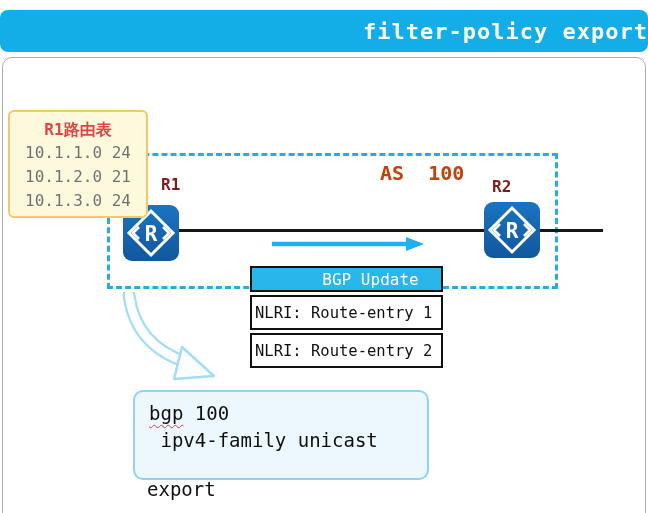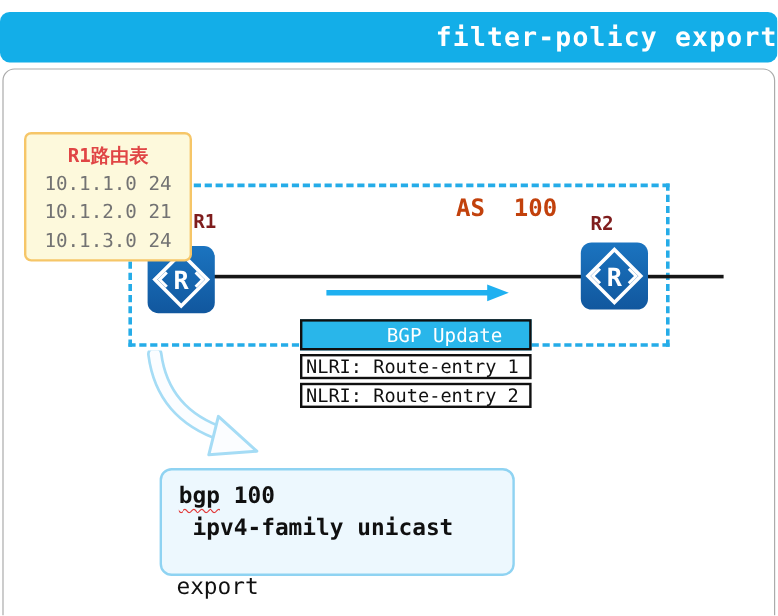--- a/index.html
+++ b/index.html
@@ -23,21 +23,21 @@
   
   .outer-panel {
     position:absolute; left:2px; top:57px; width:644px; height:470px;
     border:1.5px solid #ABABAB; border-radius:10px;
     background:transparent;
   }
   
   .note-box {
     position:absolute; left:8px; top:110px; width:140px; height:108px;
     background:#FDF9DC; border:2px solid #F6C668; border-radius:6px;
-    z-index:6; text-align:center; padding-top:7px;margin-left:12px;
+    z-index:6; text-align:center; padding-top:7px;
   }
   .note-title { color:#E04545; font-weight:bold; font-size:16px; line-height:22px; }
   .note-route { color:#737373; font-size:16px; line-height:24px; white-space:pre; }
   
   .as-box {
     position:absolute; left:107px; top:153px; width:451px; height:136px;
     border:3px dashed #25ACE8; z-index:1;
   }
   .as-label {
     position:absolute; left:380px; top:161px; color:#c2410c;
@@ -53,31 +53,31 @@
   }
   .router-icon { position:absolute; width:58px; height:58px; z-index:3; }
   .flow-arrow { position:absolute; left:270px; top:235px; z-index:2; }
   
   .bgp-table { position:absolute; left:250px; top:266px; width:193px; z-index:5; }
   .bgp-header {
     height:26px; background:#29B6EA; border:2px solid #101010;
     color:#fff; font-size:16px; display:flex; align-items:center; justify-content:center;padding-left:48px;
   }
   .bgp-row {
-    height:21px; margin-top:3px; background:#fff; border:2px solid #101010;
+    height:35px; margin-top:3px; background:#fff; border:2px solid #101010;
     color:#101010; font-size:15.5px; display:flex; align-items:center;
     padding-left:3px; white-space:pre;
   }
   
   .curve-arrow { position:absolute; left:112px; top:292px; z-index:2; }
   
   .config-box {
     position:absolute; left:133px; top:390px; width:296px; height:90px;
     background:#EDF8FE; border:2px solid #8FD3F2; border-radius:10px;
-    z-index:2; padding:8px 0 0 14px; overflow:visible;font-weight:bold;
+    z-index:2; padding:8px 0 0 14px; overflow:visible;
   }
   .cfg-line {
     font-size:19px; line-height:27px; color:#101010; white-space:pre;
   }
   .wavy {
     text-decoration:underline; text-decoration-style:wavy;
     text-decoration-color:#E23B3B; text-decoration-thickness:1px;
     text-underline-offset:4px;
   }
   .cfg-export {

